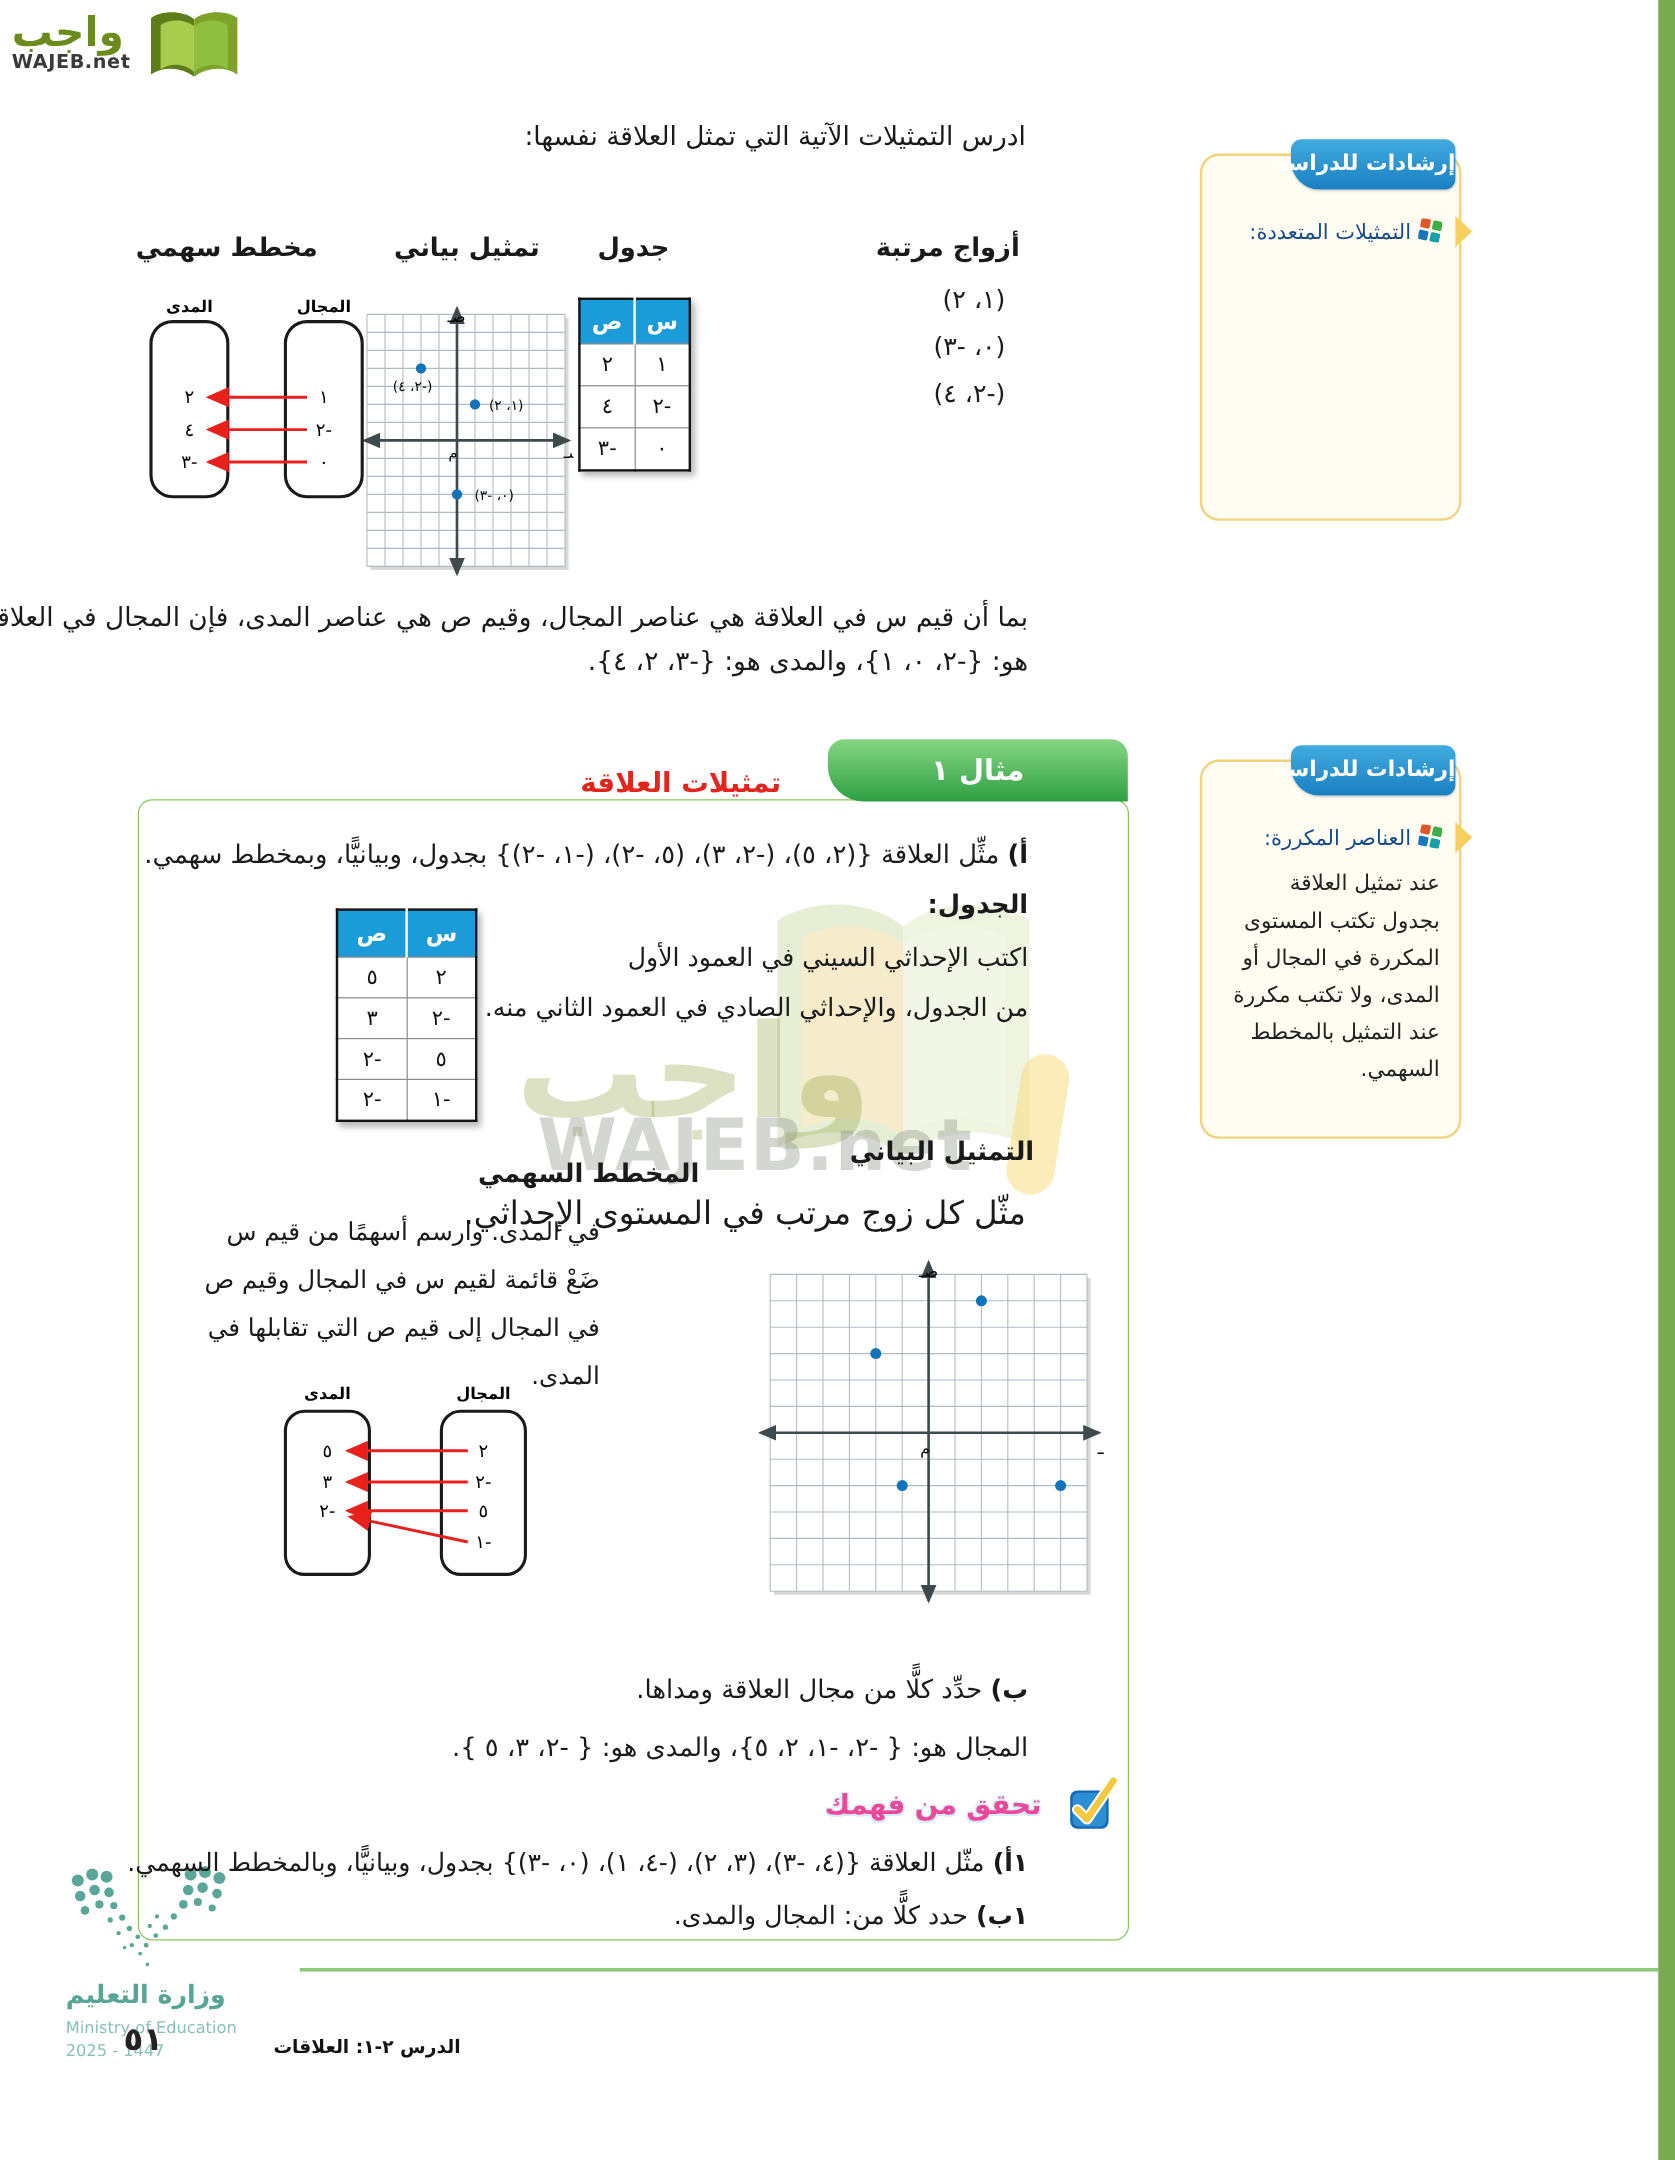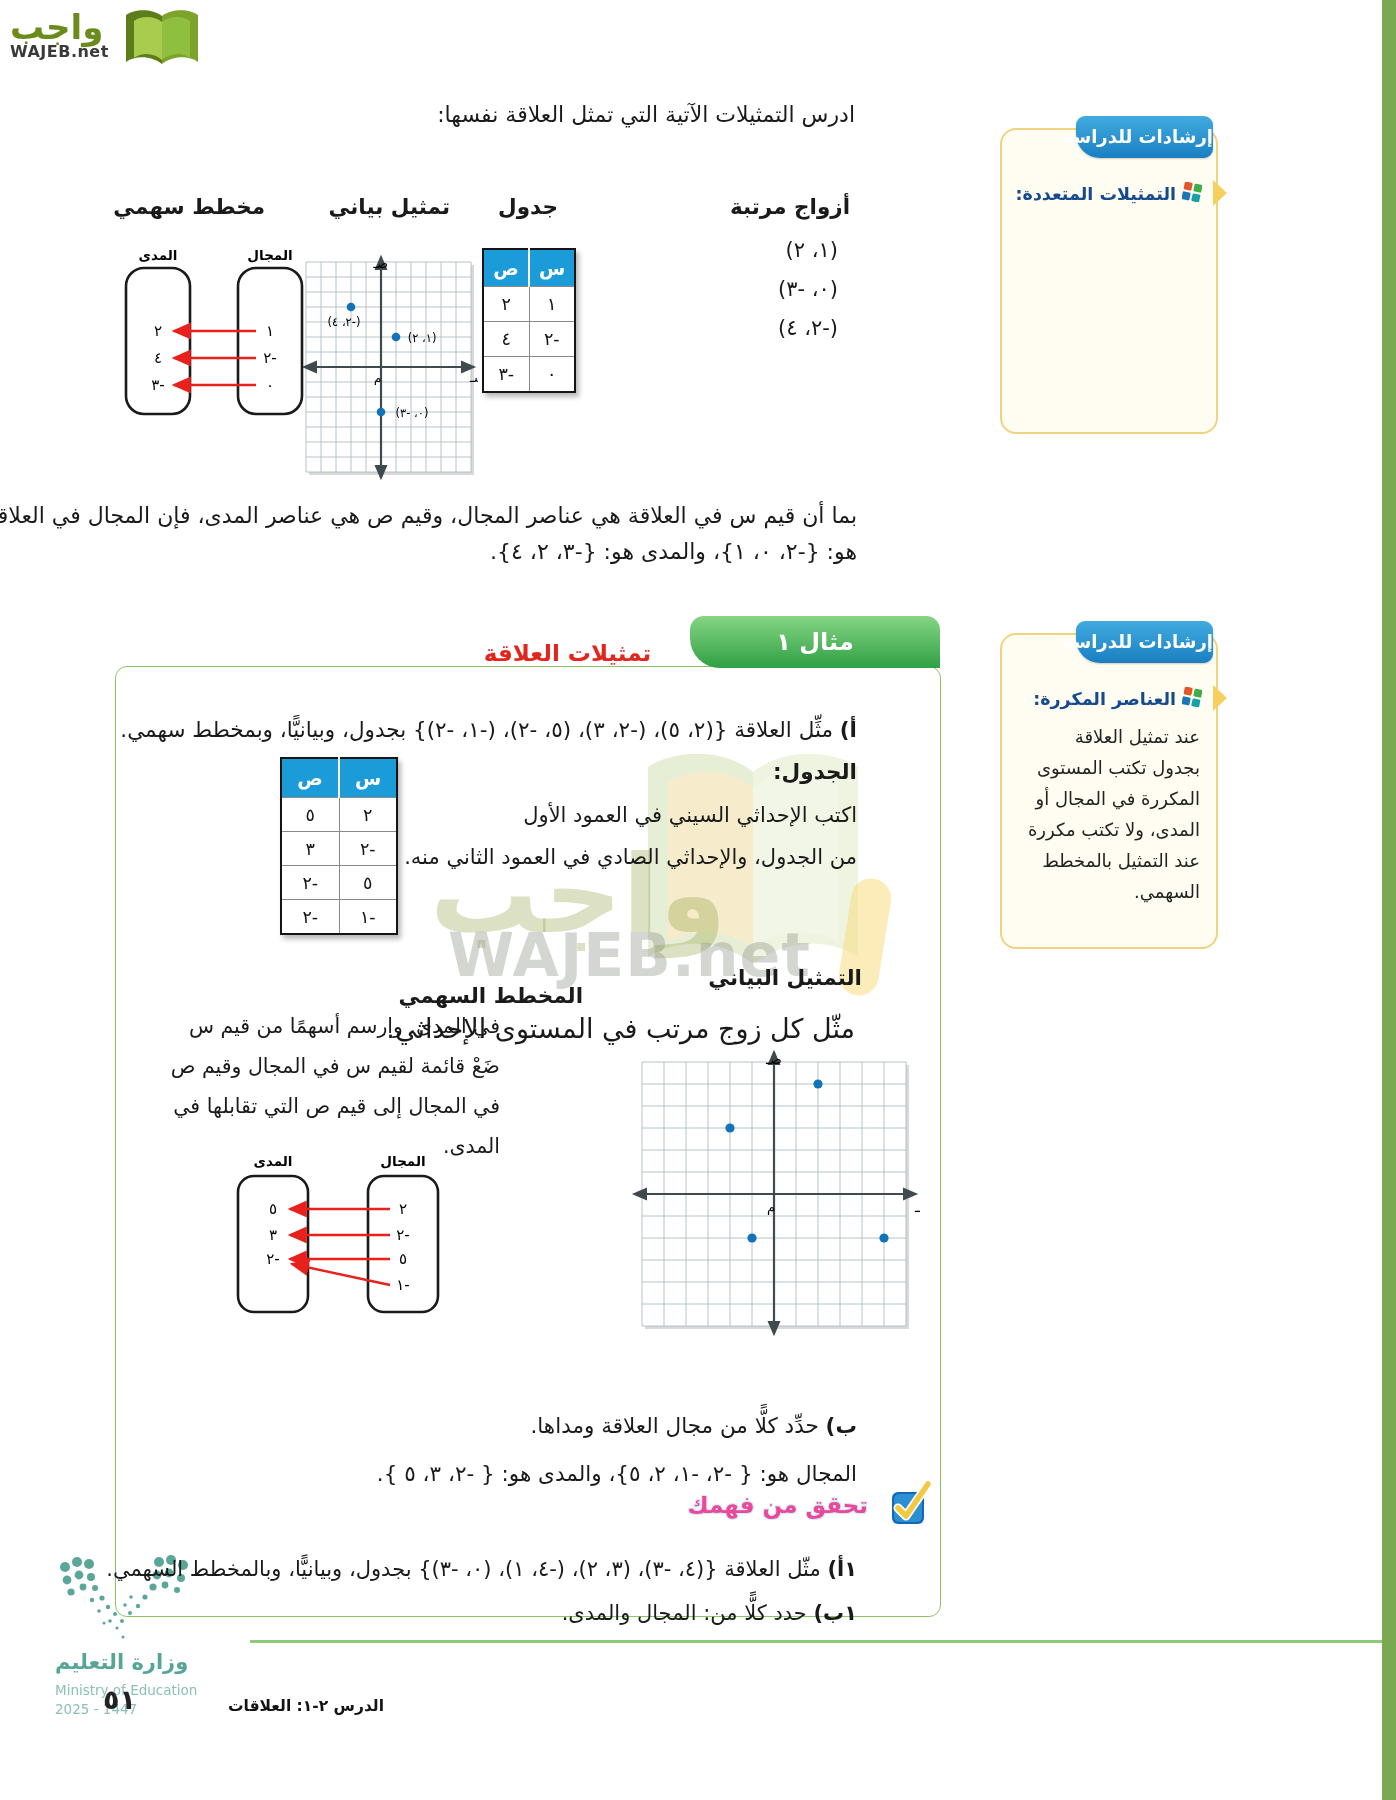--- a/index.html
+++ b/index.html
@@ -31,30 +31,30 @@
   .tipbox{right:178px;width:218px;}
   .tip-banner{position:absolute;right:5px;width:137px;height:42px;border-radius:9px 9px 9px 24px;
       background:linear-gradient(180deg,#41abdf 0%,#1a7fc2 100%);color:#fff;font-weight:bold;
       font-size:18px;text-align:center;line-height:42px;z-index:3;box-shadow:0 1px 2px rgba(0,0,0,.2);}
   .tip-body{position:absolute;right:0;width:214px;background:#fffdf2;border:2px solid #f1d27e;
       border-radius:16px;z-index:2;}
   .tip-notch{position:absolute;right:-11px;width:0;height:0;border-top:13px solid transparent;
       border-bottom:13px solid transparent;border-left:0;border-right:14px solid #f6cf5e;z-index:1;
       transform:rotate(180deg);}
   .tip-title-row{position:absolute;right:14px;top:52px;display:flex;flex-direction:row;align-items:center;gap:6px;}
-  .tip-title{color:#174a8c;font-weight:bold;font-size:17.5px;}
+  .tip-title{color:#174a8c;font-weight:normal;font-size:17.5px;}
   .tip-lines{position:absolute;right:16px;left:14px;top:86px;text-align:right;}
   .tip-line{font-size:18px;line-height:31px;color:#222;}
   
   #example-border{left:115px;top:666px;width:824px;height:949px;border:1.6px solid #8bc561;border-radius:12px;z-index:1;}
   #example-banner{left:690px;top:616px;width:250px;height:52px;border-radius:14px 14px 0 30px;
       background:linear-gradient(180deg,#86d584 0%,#2fa044 100%);color:#fff;font-weight:bold;
       font-size:24px;text-align:center;line-height:52px;z-index:4;}
   #example-title{left:455px;top:640px;width:225px;text-align:center;color:#e3261d;font-weight:bold;font-size:23px;z-index:4;}
-  .ex-text{font-size:21.5px;text-align:right;z-index:3;margin-top:17px;}
+  .ex-text{font-size:21.5px;text-align:right;z-index:3;}
   .ex-bold{font-weight:bold;}
   
   svg text{font-family:"DejaVu Sans",sans-serif;}
   
   #check-heading{color:#ec4899;font-weight:bold;font-size:23px;
       text-shadow:1px 1px 0 #d6e9f8,-1px 1px 0 #d6e9f8,1px -1px 0 #d6e9f8,-1px -1px 0 #d6e9f8;}
   
   .wm{z-index:0;pointer-events:none;}
   #wm-ar{left:430px;top:832px;font-size:108px;font-weight:bold;color:rgba(128,148,40,.28);}
   #wm-lat{left:448px;top:920px;font-size:60px;font-weight:bold;color:rgba(141,146,136,.38);direction:ltr;letter-spacing:1px;}

